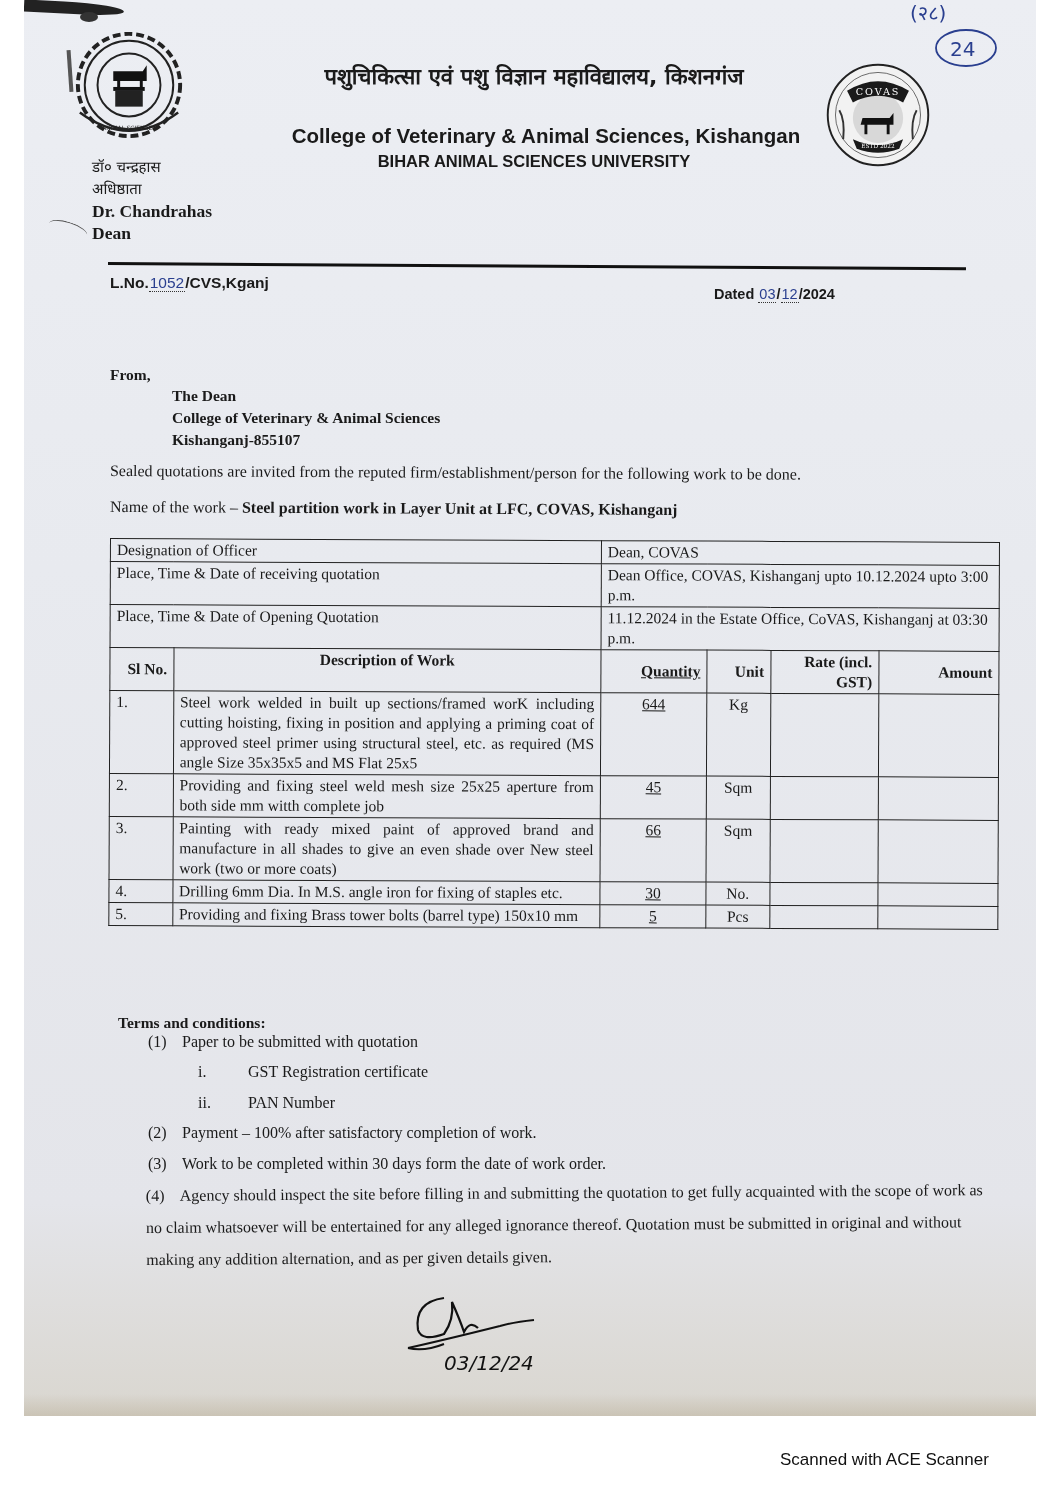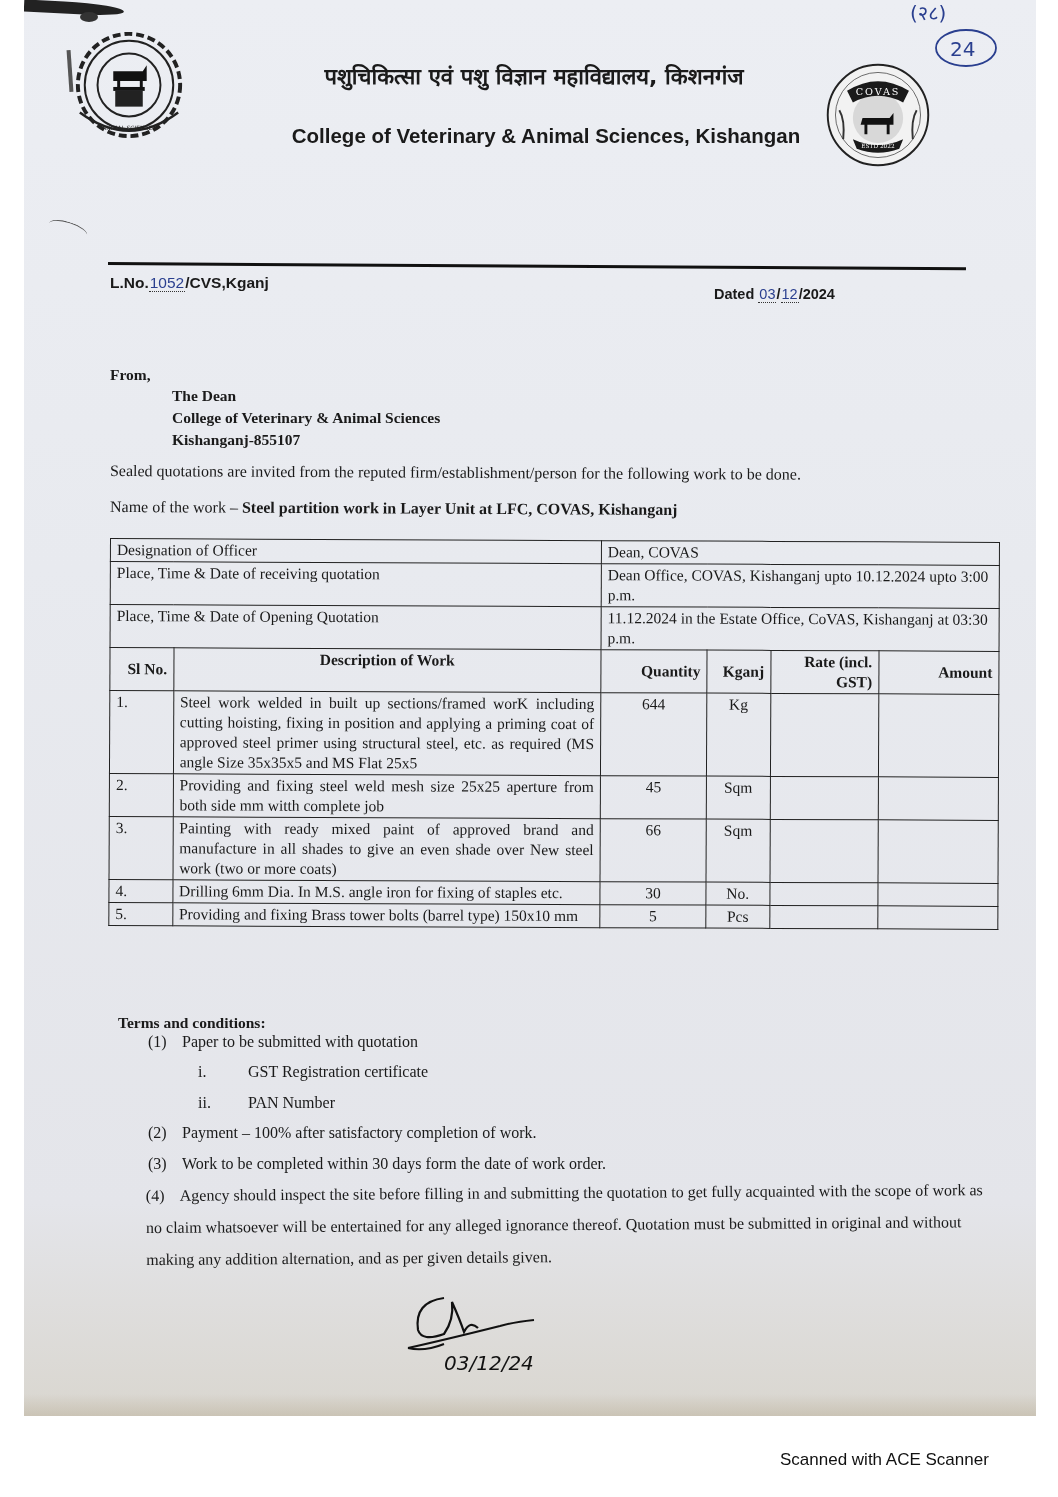--- a/index.html
+++ b/index.html
@@ -57,21 +57,21 @@
 
   table.notice {
     position: absolute; left: 86px; top: 538px; width: 890px; border-collapse: collapse;
     font-family: "Liberation Serif", serif; font-size: 15.5px; color: #1a1a1a;
     transform: rotate(0.25deg); transform-origin: left top;
   }
   table.notice td, table.notice th { border: 1.4px solid #222; padding: 1px 6px; vertical-align: top; line-height: 20px; }
   table.notice th { font-weight: bold; text-align: right; vertical-align: middle; }
   .c-sl { width: 50px; }
   .c-desc { width: 410px; text-align: justify; }
-  .c-qty { width: 92px; text-align: center; }
+  .c-qty { width: 92px; text-align: center; text-decoration: underline; }
   .c-unit { width: 50px; text-align: center; }
   .c-rate { width: 94px; }
   .c-amt { width: 106px; }
 
   .terms-head { position: absolute; left: 94px; top: 1014px; font-weight: bold; font-size: 15.5px; }
   .term { position: absolute; font-size: 16px; }
   .term .num { display: inline-block; width: 34px; }
   .sub { position: absolute; font-size: 16px; }
   .sub .num { display: inline-block; width: 50px; }
   .term4 { position: absolute; left: 122px; top: 1180px; width: 840px; font-size: 16px; line-height: 32px; transform: rotate(-0.4deg); transform-origin: left; }
@@ -117,21 +117,28 @@
   </svg>
 
   <svg class="annot" viewBox="0 0 110 70">
     <text x="6" y="20" font-size="20" fill="#2a3f8f" font-family="DejaVu Sans, sans-serif">(२८)</text>
     <ellipse cx="62" cy="48" rx="30" ry="18" fill="none" stroke="#2a3f8f" stroke-width="1.8"></ellipse>
     <text x="46" y="56" font-size="20" fill="#2a3f8f" font-family="DejaVu Sans, sans-serif">24</text>
   </svg>
 
   <div class="hdr hdr-hindi1">पशुचिकित्सा एवं पशु विज्ञान महाविद्यालय, किशनगंज</div>
   <div class="hdr hdr-en1">College of Veterinary &amp; Animal Sciences, Kishangan</div>
-
+  <div class="hdr hdr-en2">BIHAR ANIMAL SCIENCES UNIVERSITY</div>
+
+  <div class="dean-block">
+    <div class="hi">डॉ० चन्द्रहास</div>
+    <div class="hi">अधिष्ठाता</div>
+    <div class="en">Dr. Chandrahas</div>
+    <div class="en">Dean</div>
+  </div>
   <div class="dean-swoosh"></div>
 
 
   <div class="rule"></div>
 
   <div class="lno">
     <span>L.No.</span><span class="handwrite">1052</span><span>/CVS,Kganj</span>
   </div>
   <div class="dated">
     <span>Dated</span>
@@ -162,21 +169,21 @@
         <td colspan="4">Dean Office, COVAS, Kishanganj upto 10.12.2024 upto 3:00 p.m.</td>
       </tr>
       <tr>
         <td colspan="2" style="height:40px">Place, Time &amp; Date of  Opening Quotation</td>
         <td colspan="4">11.12.2024 in the Estate Office, CoVAS, Kishanganj at 03:30 p.m.</td>
       </tr>
       <tr>
         <th class="c-sl">Sl No.</th>
         <th class="c-desc" style="vertical-align:top;text-align:center">Description of Work</th>
         <th class="c-qty">Quantity</th>
-        <th class="c-unit">Kganj</th>
+        <th class="c-unit">Unit</th>
         <th class="c-rate">Rate (incl. GST)</th>
         <th class="c-amt">Amount</th>
       </tr>
       <tr>
         <td class="c-sl">1.</td>
         <td class="c-desc">Steel work welded in built up sections/framed worK including cutting hoisting, fixing in position and applying a priming coat of approved steel primer using structural steel, etc. as required (MS angle Size 35x35x5 and MS Flat 25x5</td>
         <td class="c-qty">644</td>
         <td class="c-unit">Kg</td>
         <td class="c-rate"></td>
         <td class="c-amt"></td>

